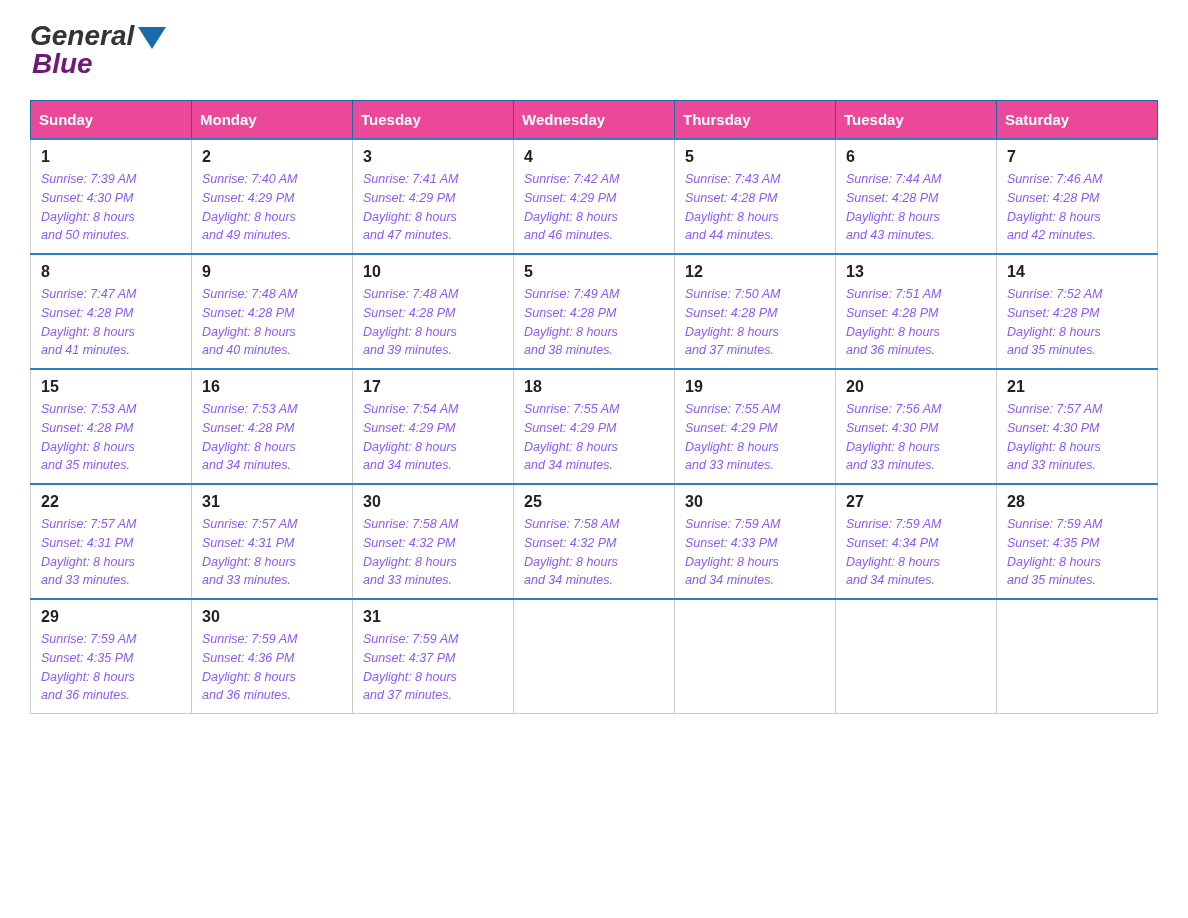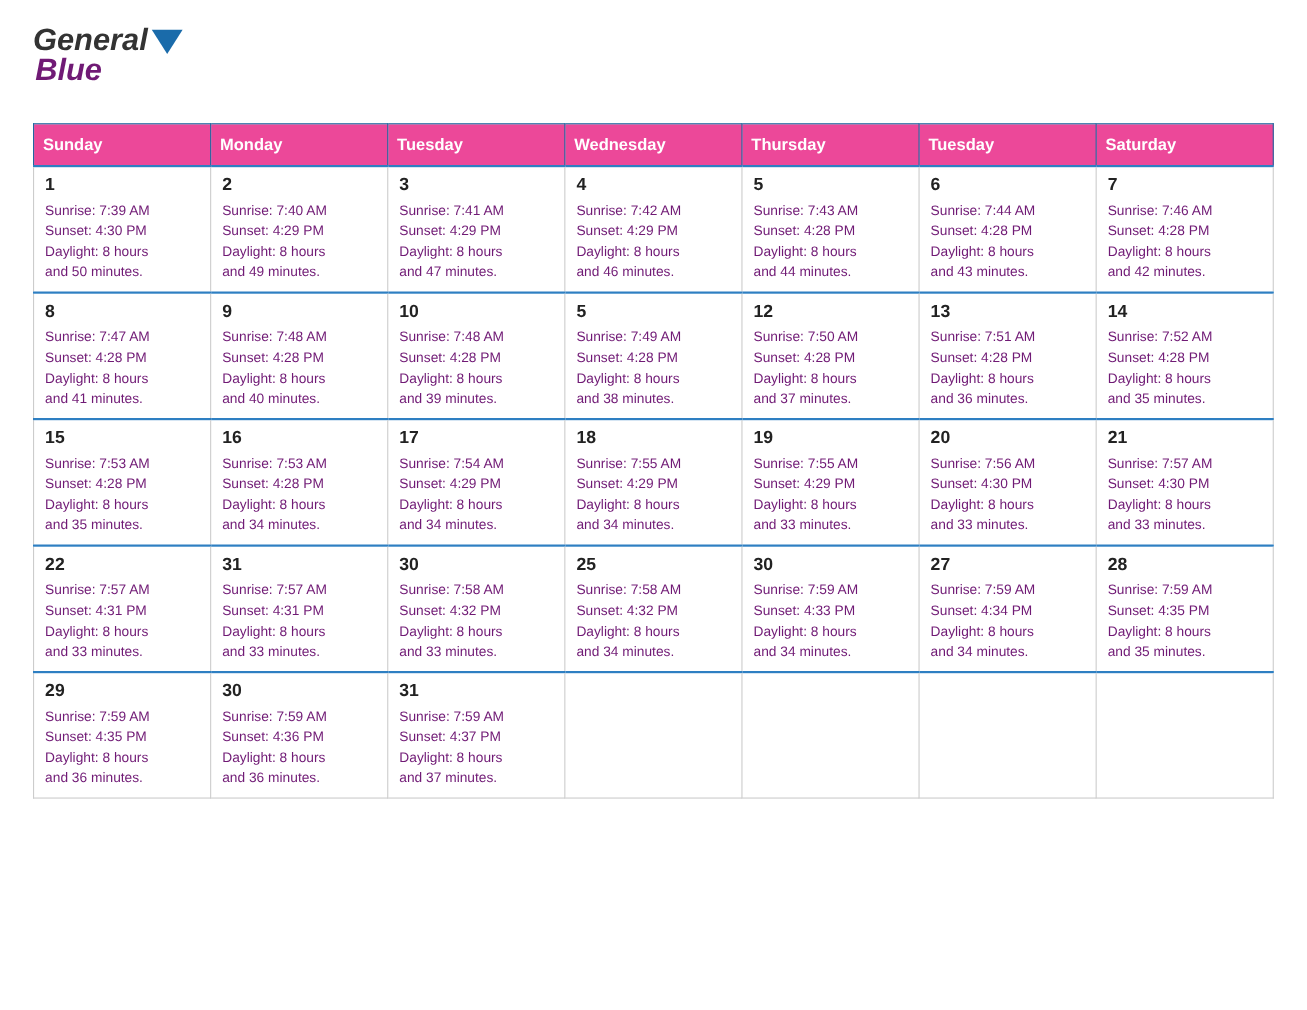--- a/index.html
+++ b/index.html
@@ -7,21 +7,21 @@
       font-family: Arial, sans-serif;
       background: #fff;
       width: 1188px;
       min-height: 918px;
       padding: 20px 30px;
     }
     .header {
       display: flex;
       justify-content: space-between;
       align-items: flex-start;
-      margin-bottom: 32px;
+      margin-bottom: 20px;
     }
     .logo {
       display: flex;
       flex-direction: column;
       align-items: flex-start;
     }
     .logo-text {
       display: flex;
       align-items: center;
     }
@@ -84,22 +84,23 @@
     }
     .day-num {
       font-size: 16px;
       font-weight: bold;
       color: #222;
       display: block;
       margin-bottom: 4px;
     }
     .day-info {
       font-size: 12.5px;
-      color: #701a75;
+      color: #8b5cf6;
       line-height: 1.5;
+      font-style: italic;
     }
     .empty-cell {
       background: #fff;
     }
     .week-row td {
       border-top: 2px solid #2e7fc2;
     }
   </style>
 </head>
 <body>

